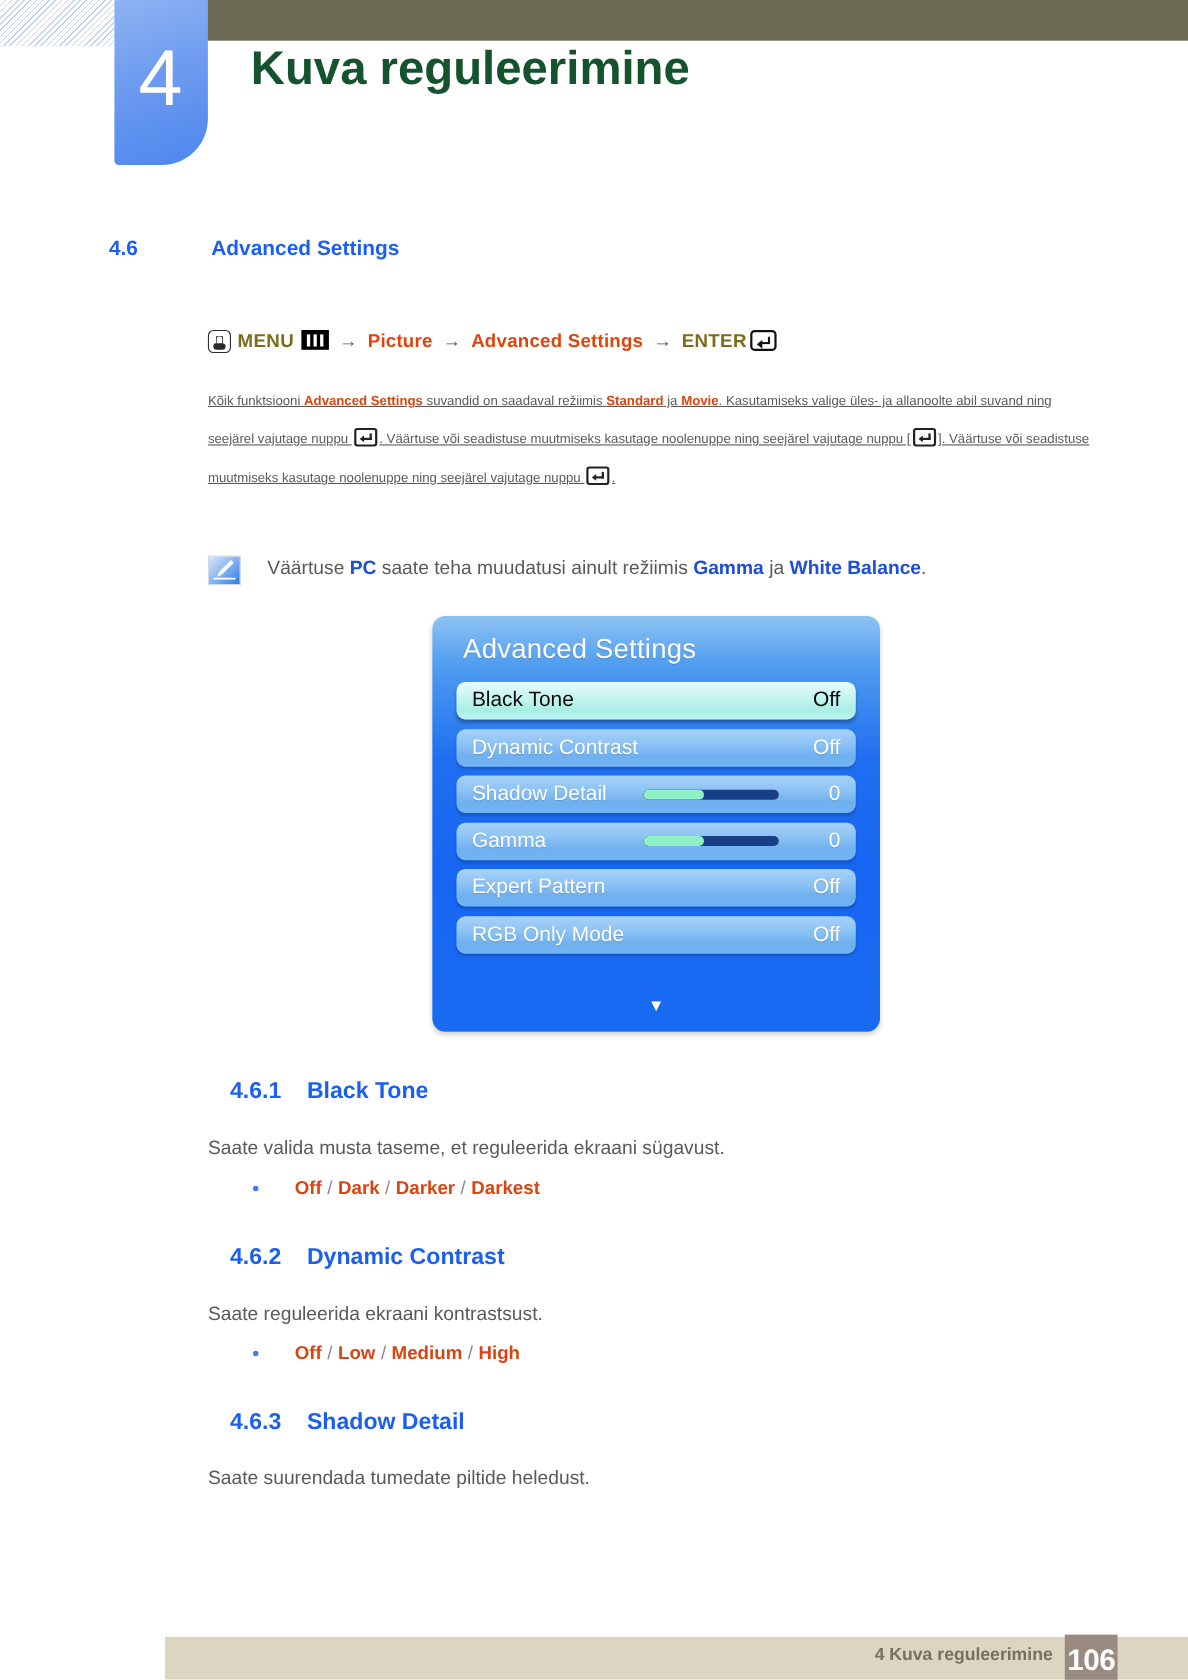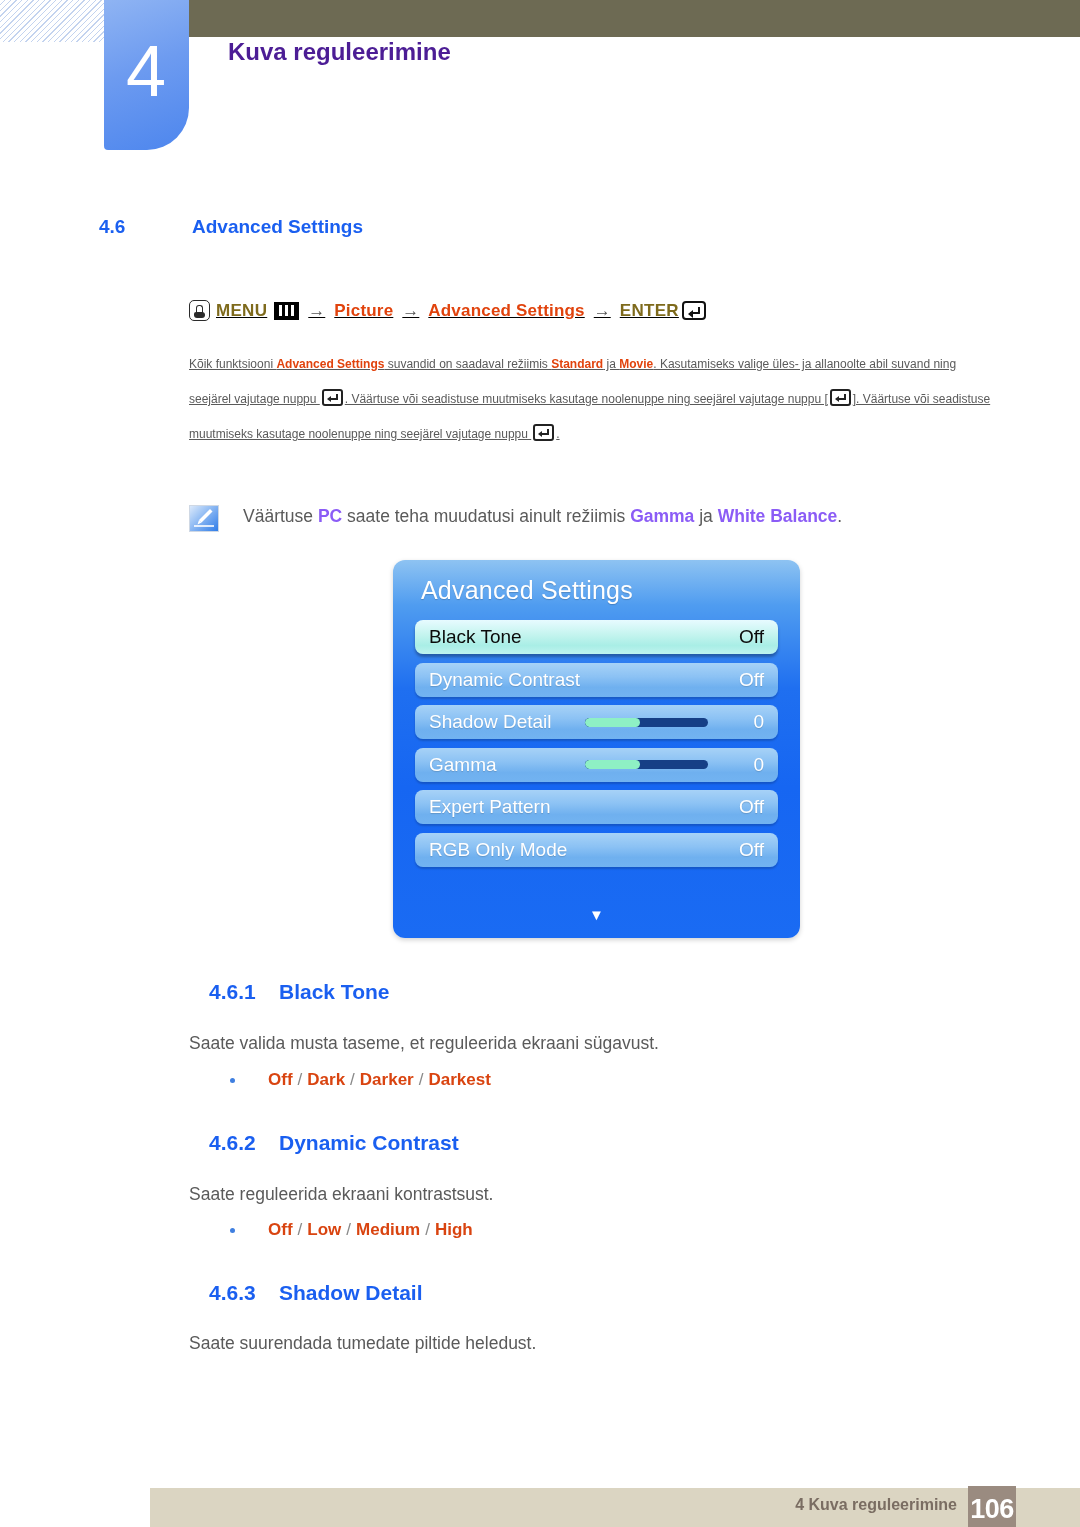--- a/index.html
+++ b/index.html
@@ -54,23 +54,23 @@
     font-weight: 400;
     line-height: 1;
     margin-top: -8px;
     margin-left: -2px;
     letter-spacing: -1px;
   }
 
   .chapter-title {
     position: absolute;
     left: 228px; top: 38px;
-    font-size: 24px;
+    font-size: 43px;
     font-weight: bold;
-    color: #4c1d95;
+    color: #14532d;
     letter-spacing: 0px;
     text-align: right;
   }
 
   
   .sec-head {
     position: absolute;
     left: 99px; top: 216px;
     display: flex;
     align-items: baseline;
@@ -78,25 +78,24 @@
     font-size: 19px;
     font-weight: bold;
   }
   .sec-head .num { width: 93px; display: inline-block; }
 
   
   .menu-path {
     position: absolute;
     left: 189px; top: 300px;
     display: flex;
-    align-items: center;
+    align-items: flex-start;
     font-size: 17px;
     font-weight: bold;
     white-space: nowrap;
-    text-decoration: underline;
   }
   .menu-path .olive { color: #7e6a1c; letter-spacing: .3px; }
   .menu-path .orange { color: #e1430d; letter-spacing: .2px; }
   .menu-path .arrow { color: #555555; margin: 0 9px; font-weight: normal; font-size: 17px; }
   .ico-hand {
     width: 21px; height: 21px;
     border: 1.6px solid #2b2b2b;
     border-radius: 5px;
     margin-right: 6px;
     position: relative;
@@ -220,21 +219,21 @@
     position: relative;
     overflow: hidden;
   }
   .note-icon svg { position: absolute; left: 0; top: 0; }
   .note-text {
     margin-left: 24px;
     font-size: 17.5px;
     color: #5a5a5a;
     line-height: 26px;
   }
-  .note-text .hl { color: #8b5cf6; font-weight: bold; margin-top: 20px; }
+  .note-text .hl { color: #1d4ed8; font-weight: bold; margin-top: 20px; }
 
   
   .osd {
     position: absolute;
     left: 393px; top: 560px;
     width: 407px; height: 378px;
     border-radius: 12px;
     background: linear-gradient(180deg, #8ec3f2 0%, #4f9cf0 12%, #1f6ff0 34%, #1666f2 60%, #1a6bf3 100%);
     box-shadow: 0 2px 5px rgba(0,0,0,.18);
     overflow: hidden;

